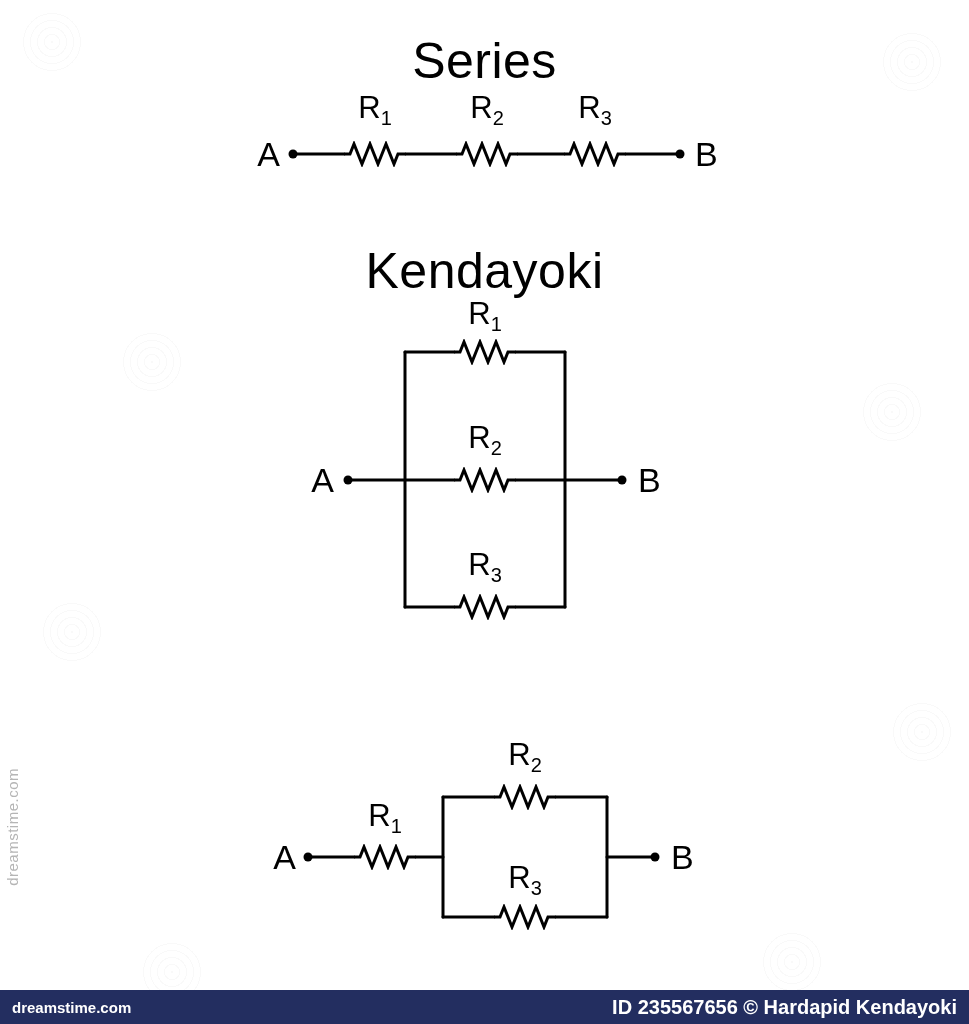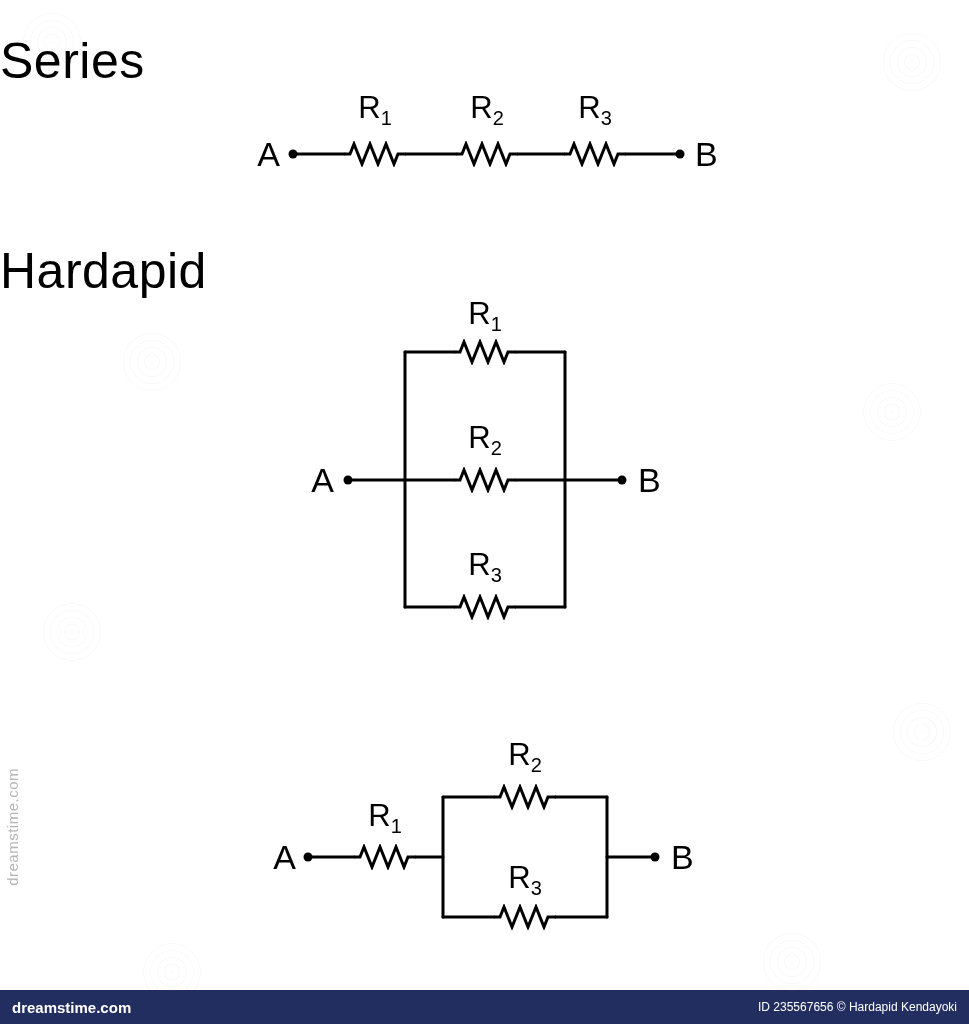--- a/index.html
+++ b/index.html
@@ -1,33 +1,33 @@
 <!DOCTYPE html>
 <html style="--ink: #000000; --footer_bg: #232e60; --watermark_side: #b5b5b5;"><head>
 <meta charset="utf-8">
 <style>
   html,body{margin:0;padding:0;background:#fff;}
   #page{position:relative;width:969px;height:1024px;background:#fff;overflow:hidden;
         font-family:"Liberation Sans", sans-serif;color:var(--ink,#000);}
-  .title{position:absolute;left:0;width:100%;
+  .title{position:absolute;left:0;width:100%;text-align:center;
          font-size:50px;font-weight:500;letter-spacing:.5px;color:var(--ink,#000);}
   .circuit-svg{position:absolute;left:0;width:969px;display:block;}
   .wire{stroke:var(--ink,#000);stroke-width:3;fill:none;stroke-linecap:round;stroke-linejoin:miter;}
   .dot{fill:var(--ink,#000);stroke:none;}
   .lbl{fill:var(--ink,#000);font-family:"Liberation Sans",sans-serif;font-size:31px;}
   .term{fill:var(--ink,#000);font-family:"Liberation Sans",sans-serif;font-size:34px;}
   .sub{font-size:20px;}
   .wm-side{position:absolute;left:4px;top:768px;writing-mode:vertical-rl;transform:rotate(180deg);
            color:var(--watermark_side,#b5b5b5);font-size:15px;letter-spacing:.5px;}
   .swirl{position:absolute;width:64px;height:64px;border-radius:50%;opacity:.35;pointer-events:none;
          background:repeating-radial-gradient(circle at 50% 50%, rgba(0,0,0,.07) 0 1px, transparent 1px 7px);}
   .footer{position:absolute;left:0;bottom:0;width:100%;height:34px;background:var(--footer_bg,#232e60);
           display:flex;align-items:center;justify-content:space-between;box-sizing:border-box;padding:0 12px;}
   .footer .brand{color:#fff;font-size:15px;font-weight:700;}
-  .footer .credit{color:#fff;font-size:12px;font-weight:400;}
+  .footer .credit{color:#fff;font-size:20px;font-weight:700;}
 </style>
 </head>
 <body>
 
 <div id="page">
 
   <div class="swirl" style="left:20px;top:10px"></div>
   <div class="swirl" style="left:880px;top:30px"></div>
   <div class="swirl" style="left:120px;top:330px"></div>
   <div class="swirl" style="left:860px;top:380px"></div>
@@ -54,21 +54,21 @@
     <path class="wire" d="M293,64 H344 M406,64 H456 M518,64 H564 M626,64 H680"></path>
     <use href="#res" x="344" y="51" width="62" height="26"></use>
     <use href="#res" x="456" y="51" width="62" height="26"></use>
     <use href="#res" x="564" y="51" width="62" height="26"></use>
     <circle class="dot" cx="293" cy="64" r="4.5"></circle>
     <circle class="dot" cx="680" cy="64" r="4.5"></circle>
     <text class="term" x="280" y="76" text-anchor="end">A</text>
     <text class="term" x="695" y="76" text-anchor="start">B</text>
   </svg>
 
-  <div class="title" style="top:242px">Hardapid</div>
+  <div class="title" style="top:242px">Kendayoki</div>
 
   <svg class="circuit-svg" style="top:300px" height="340" viewBox="0 0 969 340">
 
     <text class="lbl" x="485" y="24" text-anchor="middle"><tspan>R</tspan><tspan class="sub" dy="7">1</tspan></text>
     <text class="lbl" x="485" y="148" text-anchor="middle"><tspan>R</tspan><tspan class="sub" dy="7">2</tspan></text>
     <text class="lbl" x="485" y="275" text-anchor="middle"><tspan>R</tspan><tspan class="sub" dy="7">3</tspan></text>
 
     <path class="wire" d="M405,52 V307 M565,52 V307"></path>
 
     <path class="wire" d="M405,52 H454 M516,52 H565"></path>

